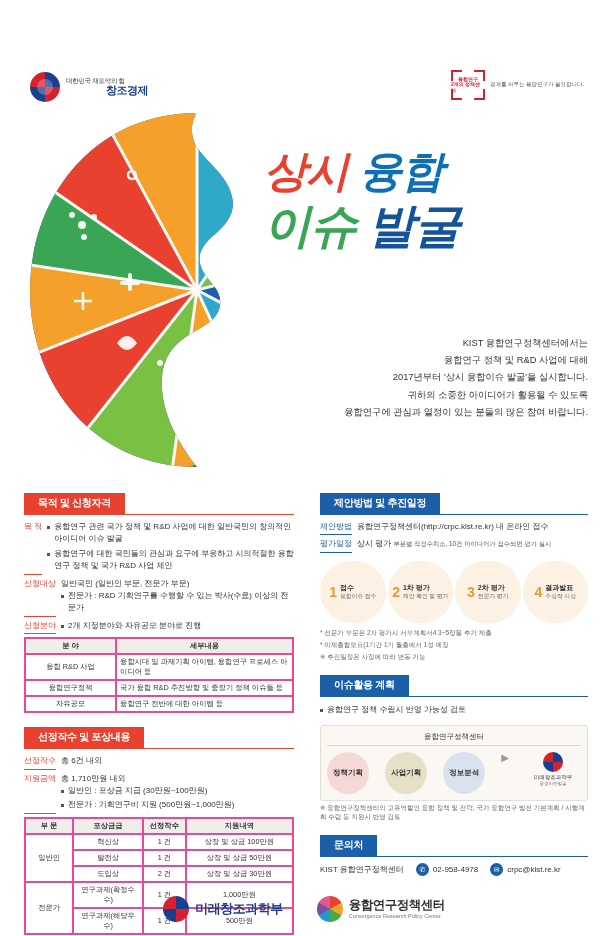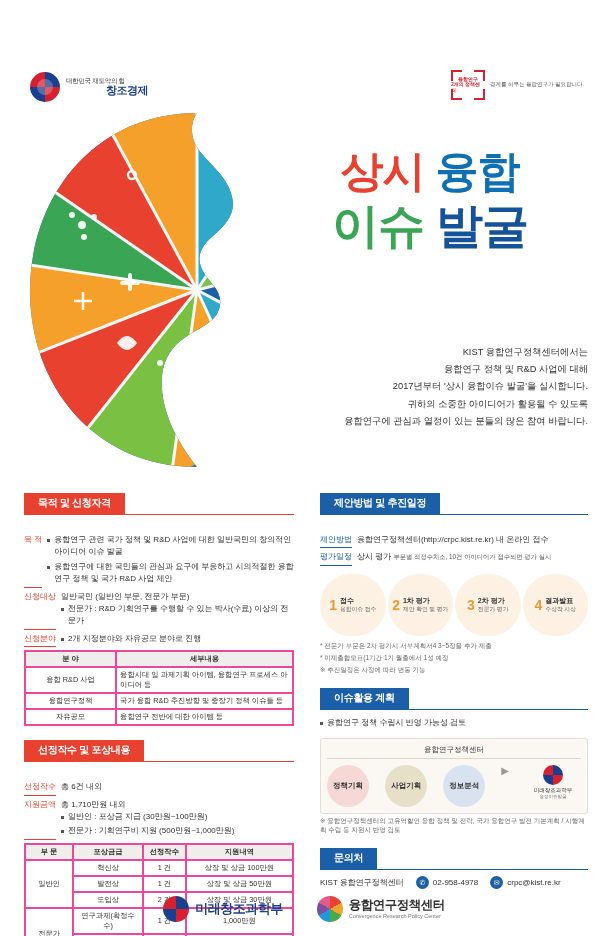--- a/index.html
+++ b/index.html
@@ -21,41 +21,41 @@
   .tr-badge .c3{position:absolute;left:0;bottom:0;width:9px;height:9px;border-left:2px solid #d6202f;border-bottom:2px solid #d6202f;}
   .tr-badge .c4{position:absolute;right:0;bottom:0;width:9px;height:9px;border-right:2px solid #d6202f;border-bottom:2px solid #d6202f;}
   .tr-badge .tx{position:absolute;inset:0;display:flex;flex-direction:column;align-items:center;justify-content:center;font-size:5px;color:#d6202f;line-height:1.1;font-weight:bold;}
   .tr-txt{font-size:5.5px;color:#555;line-height:1.3;}
 
   
   .art{position:absolute;left:22px;top:105px;width:330px;height:370px;}
   .art svg{display:block;}
 
   
-  .title{position:absolute;right:18px;top:150px;width:320px;text-align:center;}
+  .title{position:absolute;right:24px;top:150px;width:320px;text-align:left;font-style:italic;}
   .t-row1{font-size:43px;font-weight:bold;letter-spacing:-1px;line-height:1;}
   .t-row2{font-size:47px;font-weight:bold;letter-spacing:-1px;line-height:1.15;margin-top:6px;}
   .t-red{color:#e8412f;}
   .t-blue{color:#0f6fb5;}
   .t-dblue{color:#14539a;}
   .t-green{color:#3aa655;}
 
-  .lead{position:absolute;right:20px;top:344px;width:320px;text-align:right;font-size:9.3px;line-height:1.85;color:#333;}
+  .lead{position:absolute;right:20px;top:335px;width:320px;text-align:right;font-size:9.3px;line-height:1.85;color:#333;}
 
   
   .sec-h{display:inline-block;background:#e8412f;color:#fff;font-size:10px;font-weight:bold;padding:3px 14px 4px;letter-spacing:-.3px;}
   .sec-h.blue{background:#1a5fa8;}
   .hr-line{border:0;border-top:1px solid #e8412f;margin:0;}
   .hr-line.blue{border-top-color:#1a5fa8;}
 
   
   .colL{position:absolute;left:24px;top:492px;width:270px;}
   .colR{position:absolute;left:320px;top:492px;width:268px;}
 
-  .blk{margin-top:19px;}
+  .blk{margin-top:6px;}
   .row{display:flex;font-size:8px;line-height:1.55;margin-bottom:3px;}
   .lab{color:#e8412f;flex:0 0 auto;white-space:nowrap;margin-right:5px;}
   .lab.blue{color:#1a5fa8;}
   .lab.u{border-bottom:1px solid #e8412f;padding-bottom:1px;}
   .lab.u.blue{border-bottom-color:#1a5fa8;}
   .val{color:#333;flex:1 1 auto;}
   .val .li{position:relative;padding-left:7px;margin-bottom:2px;}
   .val .li::before{content:"";position:absolute;left:0;top:5px;width:3px;height:3px;background:#555;}
   .sub{color:#555;}
 

